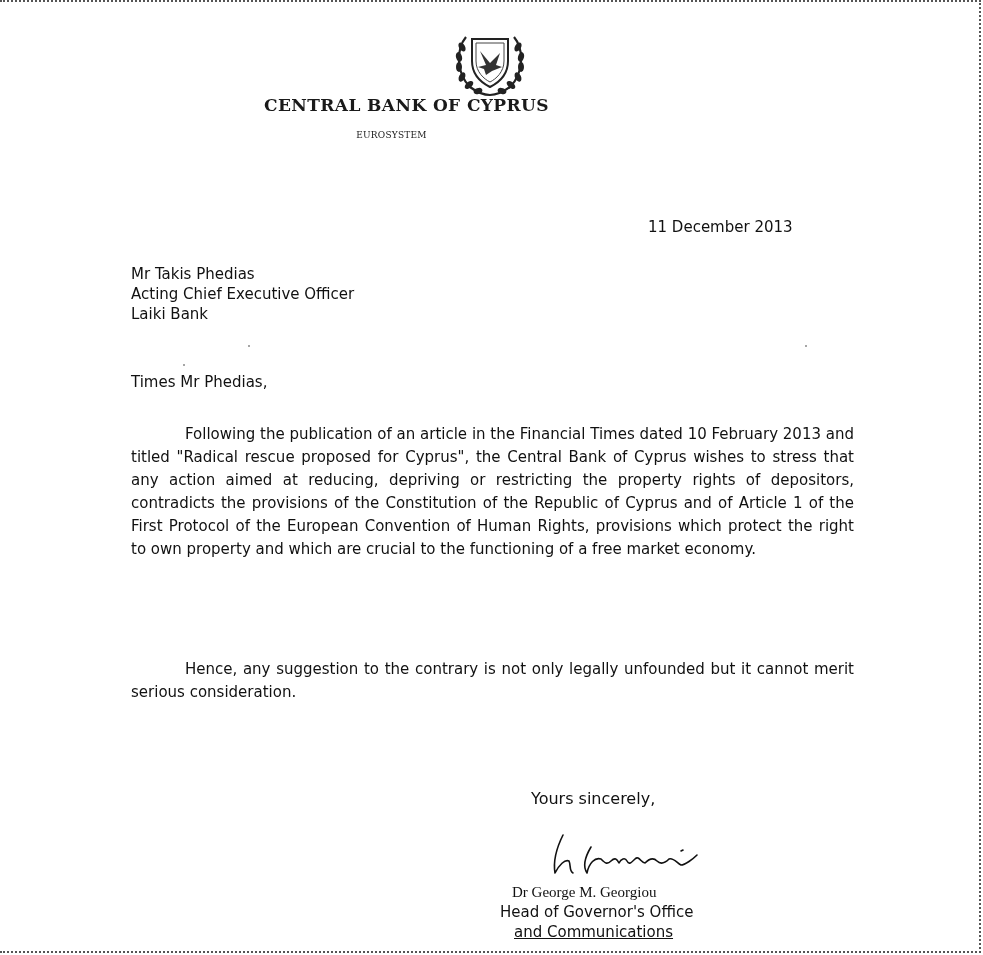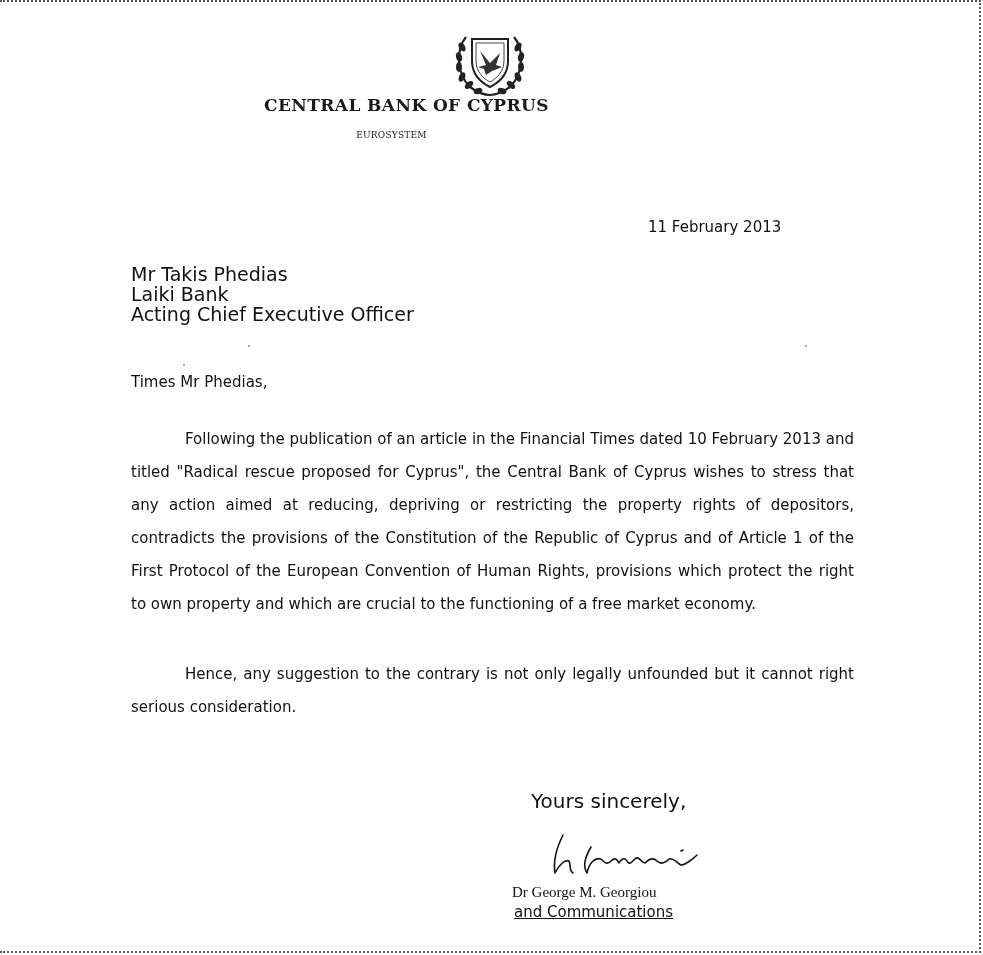--- a/index.html
+++ b/index.html
@@ -15,30 +15,30 @@
     .bank-name {
       position: absolute; left: 0; width: 813px; top: 93px; text-align: center;
       font-family: "DejaVu Serif", serif; font-weight: bold; font-size: 17px; letter-spacing: 0.4px;
       color: #1a1a1a;
     }
     .eurosystem {
       position: absolute; left: 0; width: 783px; top: 120px; text-align: center;
       font-family: "DejaVu Serif", serif; font-size: 9px; letter-spacing: 0.2px; color: #1a1a1a; margin-top: 8px;
     }
     .date { position: absolute; left: 648px; top: 216px; font-size: 15px; }
-    .recipient { position: absolute; left: 131px; top: 262px; font-size: 19px; line-height: 20px; }
+    .recipient { position: absolute; left: 131px; top: 262px; font-size: 15px; line-height: 20px; }
     .recipient div { white-space: nowrap; }
     .salutation { position: absolute; left: 131px; top: 371px; font-size: 15px; }
     .body-text {
       position: absolute; left: 131px; width: 723px; font-size: 15px;
-      line-height: 33px; text-align: justify; text-indent: 54px;
+      line-height: 23px; text-align: justify; text-indent: 54px;
     }
     .p1 { top: 421px; }
     .p2 { top: 656px; }
-    .closing { position: absolute; left: 531px; top: 787px; font-size: 20px; }
+    .closing { position: absolute; left: 531px; top: 787px; font-size: 16px; }
     .signature { position: absolute; left: 545px; top: 827px; width: 180px; height: 50px; }
     .signer { position: absolute; left: 500px; top: 880px; font-size: 15px; line-height: 20px; }
     .signer .l1 { padding-left: 12px; font-family: Liberation Serif, serif; }
     .signer .l3 { padding-left: 14px; text-decoration: underline; }
     .speck { position: absolute; width: 2px; height: 2px; background: #888; border-radius: 1px; }
   </style>
 </head>
 <body>
 
 <div class="page">
@@ -66,44 +66,45 @@
 
     <path d="M20 10 L56 10 L56 32 C56 46, 46 54, 38 58 C30 54, 20 46, 20 32 Z" fill="#fff" stroke="#222" stroke-width="2"></path>
     <path d="M24 14 L52 14 L52 32 C52 43, 44 50, 38 53 C32 50, 24 43, 24 32 Z" fill="none" stroke="#444" stroke-width="1"></path>
 
     <path d="M28 22 L38 34 L48 24 L44 36 L50 38 L40 42 L34 46 L32 40 L26 38 L34 36 Z" fill="#333"></path>
   </svg>
 
   <div class="bank-name">CENTRAL BANK OF CYPRUS</div>
   <div class="eurosystem">EUROSYSTEM</div>
 
-  <div class="date">11 February 2013</div>
+  <div class="date">11 December 2013</div>
 
   <div class="recipient">
     <div>Mr Takis Phedias</div>
+    <div>Acting Chief Executive Officer</div>
     <div>Laiki Bank</div>
-    <div>Acting Chief Executive Officer</div>
   </div>
 
   <div class="salutation">Times Mr Phedias,</div>
 
   <div class="body-text p1">Following the publication of an article in the Financial Times dated 10 February 2013 and titled "Radical rescue proposed for Cyprus", the Central Bank of Cyprus wishes to stress that any action aimed at reducing, depriving or restricting the property rights of depositors, contradicts the provisions of the Constitution of the Republic of Cyprus and of Article 1 of the First Protocol of the European Convention of Human Rights, provisions which protect the right to own property and which are crucial to the functioning of a free market economy.</div>
-  <div class="body-text p2">Hence, any suggestion to the contrary is not only legally unfounded but it cannot right serious consideration.</div>
+  <div class="body-text p2">Hence, any suggestion to the contrary is not only legally unfounded but it cannot merit serious consideration.</div>
 
   <div class="closing">Yours sincerely,</div>
 
   <svg class="signature" viewBox="0 0 180 50">
     <g fill="none" stroke="#111" stroke-width="1.6" stroke-linecap="round" stroke-linejoin="round">
       <path d="M18 6 C12 18, 8 32, 10 44 C14 36, 20 30, 24 32 C26 36, 24 42, 28 44"></path>
       <path d="M46 18 C40 28, 38 38, 42 44 C44 34, 50 28, 56 30 C60 34, 62 36, 66 32 C70 28, 72 30, 74 34 C76 30, 80 28, 82 32 C84 36, 86 34, 90 30 C94 26, 96 34, 100 34 C104 30, 108 28, 112 32 C116 36, 120 34, 124 30 C128 28, 132 34, 136 36 C140 36, 148 30, 152 26"></path>
       <path d="M136 22 L138 21"></path>
     </g>
   </svg>
 
   <div class="signer">
     <div class="l1">Dr George M. Georgiou</div>
+    <div class="l2">Head of Governor's Office</div>
     <div class="l3">and Communications</div>
   </div>
 
   <div class="speck" style="left:248px; top:343px;"></div>
   <div class="speck" style="left:805px; top:343px;"></div>
   <div class="speck" style="left:183px; top:362px;"></div>
 </div>
 
 </body></html>

